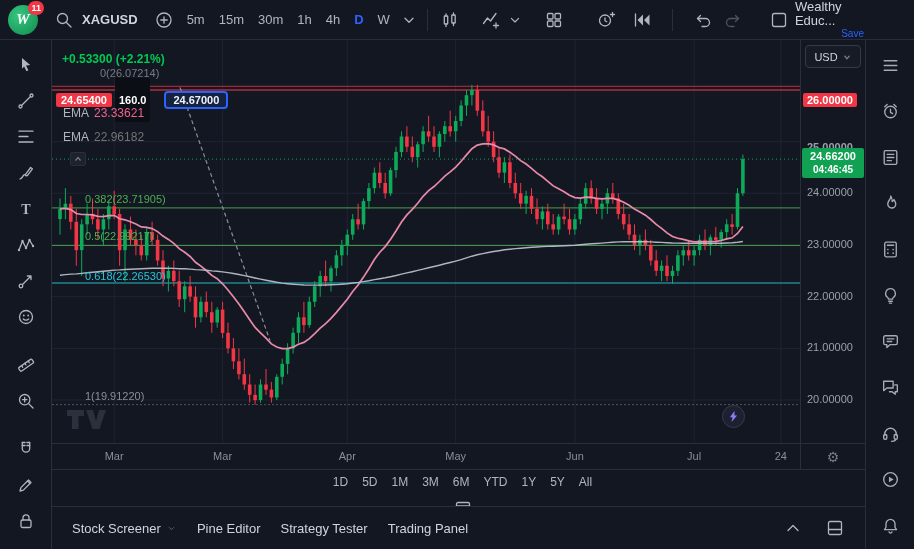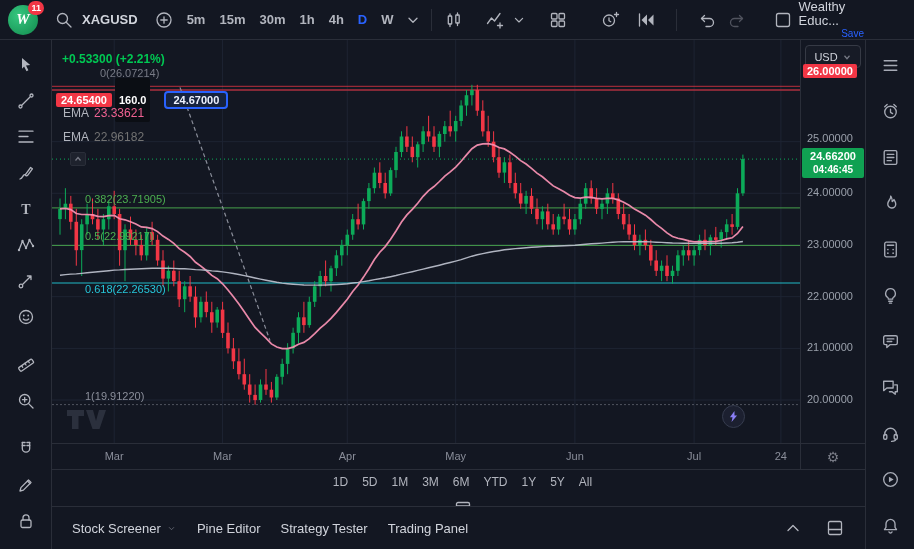--- a/index.html
+++ b/index.html
@@ -10,21 +10,21 @@
   
   .topbar{position:absolute;left:0;top:0;width:914px;height:40px;display:flex;align-items:center;gap:2px;border-bottom:1px solid #2a2e39;background:#131722;z-index:6;padding:0 8px;}
   .logo{position:relative;width:30px;height:30px;margin-right:10px;flex:none;cursor:pointer;}
   .logo-circle{width:30px;height:30px;border-radius:50%;background:radial-gradient(circle at 35% 35%,#35c77f,#128a4d);display:flex;align-items:center;justify-content:center;color:#fff;font-weight:bold;font-style:italic;font-family:"Liberation Serif",serif;font-size:15px;}
   .badge{position:absolute;top:-4px;right:-6px;min-width:15px;height:14px;border-radius:8px;background:#f23645;color:#fff;font-size:9px;font-weight:bold;display:flex;align-items:center;justify-content:center;padding:0 3px;}
   .tb-group{display:flex;align-items:center;gap:0;}
   .icon-btn{display:flex;align-items:center;justify-content:center;width:28px;height:28px;border-radius:4px;color:#b2b5be;cursor:pointer;flex:none;}
   .icon-btn.dim{color:#50535e;}
   .symbol-name{font-size:13px;font-weight:bold;color:#d1d4dc;margin:0 10px 0 2px;cursor:pointer;}
   .sep{width:1px;height:22px;background:#2a2e39;margin:0 6px;flex:none;}
-  .tf-btn{padding:0 7px;height:26px;display:flex;align-items:center;color:#b2b5be;font-size:13px;border-radius:4px;cursor:pointer;font-weight:bold;}
+  .tf-btn{padding:0 7px;height:26px;display:flex;align-items:center;color:#b2b5be;font-size:13px;border-radius:4px;cursor:pointer;}
   .tf-btn.active{color:#2962ff;font-weight:bold;}
   .layout-wrap{margin-left:auto;display:flex;flex-direction:column;align-items:flex-end;padding-right:26px;line-height:1.1;cursor:pointer;}
   .layout-name{font-size:13px;color:#d1d4dc;}
   .save-link{font-size:10px;color:#2962ff;margin-right:16px;cursor:pointer;}
   
   .left-toolbar{position:absolute;left:0;top:40px;width:52px;height:509px;border-right:1px solid #2a2e39;background:#131722;display:flex;flex-direction:column;align-items:center;padding-top:10px;z-index:5;}
   .tool-btn{width:30px;height:30px;margin-bottom:6px;display:flex;align-items:center;justify-content:center;color:#b2b5be;border-radius:4px;cursor:pointer;flex:none;}
   .tool-spacer{height:12px;flex:none;}
   
   .chart-area{position:absolute;left:52px;top:40px;width:748px;height:403px;overflow:hidden;}
@@ -583,21 +583,21 @@
       <div class="collapse-box">
         <svg viewBox="0 0 20 20" fill="none" stroke="currentColor" stroke-width="2.4">
             <path d="M5 13l5-6 5 6"></path>
           </svg>
       </div>
     </div>
 
     <div id="fib-labels">
         <div class="fib-label" style="left: 33px; top: 152.857px; color: rgb(76, 175, 80);">0.382(23.71905)</div>
         <div class="fib-label" style="left: 33px; top: 190.415px; color: rgb(76, 175, 80);">0.5(22.99217)</div>
-        <div class="fib-label" style="left: 33px; top: 243px; color: rgb(38, 198, 218);">0.618(22.26530)</div>
+        <div class="fib-label" style="left: 33px; top: 230px; color: rgb(38, 198, 218);">0.618(22.26530)</div>
         <div class="fib-label" style="left: 33px; top: 349.557px; color: rgb(138, 142, 154);">1(19.91220)</div>
       </div>
 
     <div class="watermark">
       <svg width="44" height="24" viewBox="0 0 44 24">
         <path d="M1 3h17v6h-5.5v13H6V9H1z" fill="#2e3340"></path>
         <path d="M20 3h7l3 11 3-11h7l-6.5 19h-7z" fill="#2e3340"></path>
       </svg>
     </div>
 
@@ -609,22 +609,22 @@
   </div>
 
   <div class="price-axis">
     <div class="usd-select">
       <span>USD</span>
       <svg viewBox="0 0 20 20" fill="none" stroke="currentColor" stroke-width="2.4">
           <path d="M5 7.5l5 6 5-6"></path>
         </svg>
     </div>
     <div id="axis-ticks">
-        <div class="tick tick-red" style="top: 24px;">26.00000</div>
-        <div class="tick" style="top: 92px;">25.00000</div>
+        <div class="tick tick-red" style="top: 53px;">26.00000</div>
+        <div class="tick" style="top: 101px; font-weight: bold;">25.00000</div>
         <div class="tick" style="top: 146.34px;">24.00000</div>
         <div class="tick" style="top: 198.01px;">23.00000</div>
         <div class="tick" style="top: 249.68px;">22.00000</div>
         <div class="tick" style="top: 301.35px;">21.00000</div>
         <div class="tick" style="top: 353.02px;">20.00000</div>
       </div>
     <div class="last-price" id="last-price" style="top: 108px;">
       <div class="lp">24.66200</div>
       <div class="cd">04:46:45</div>
     </div>

